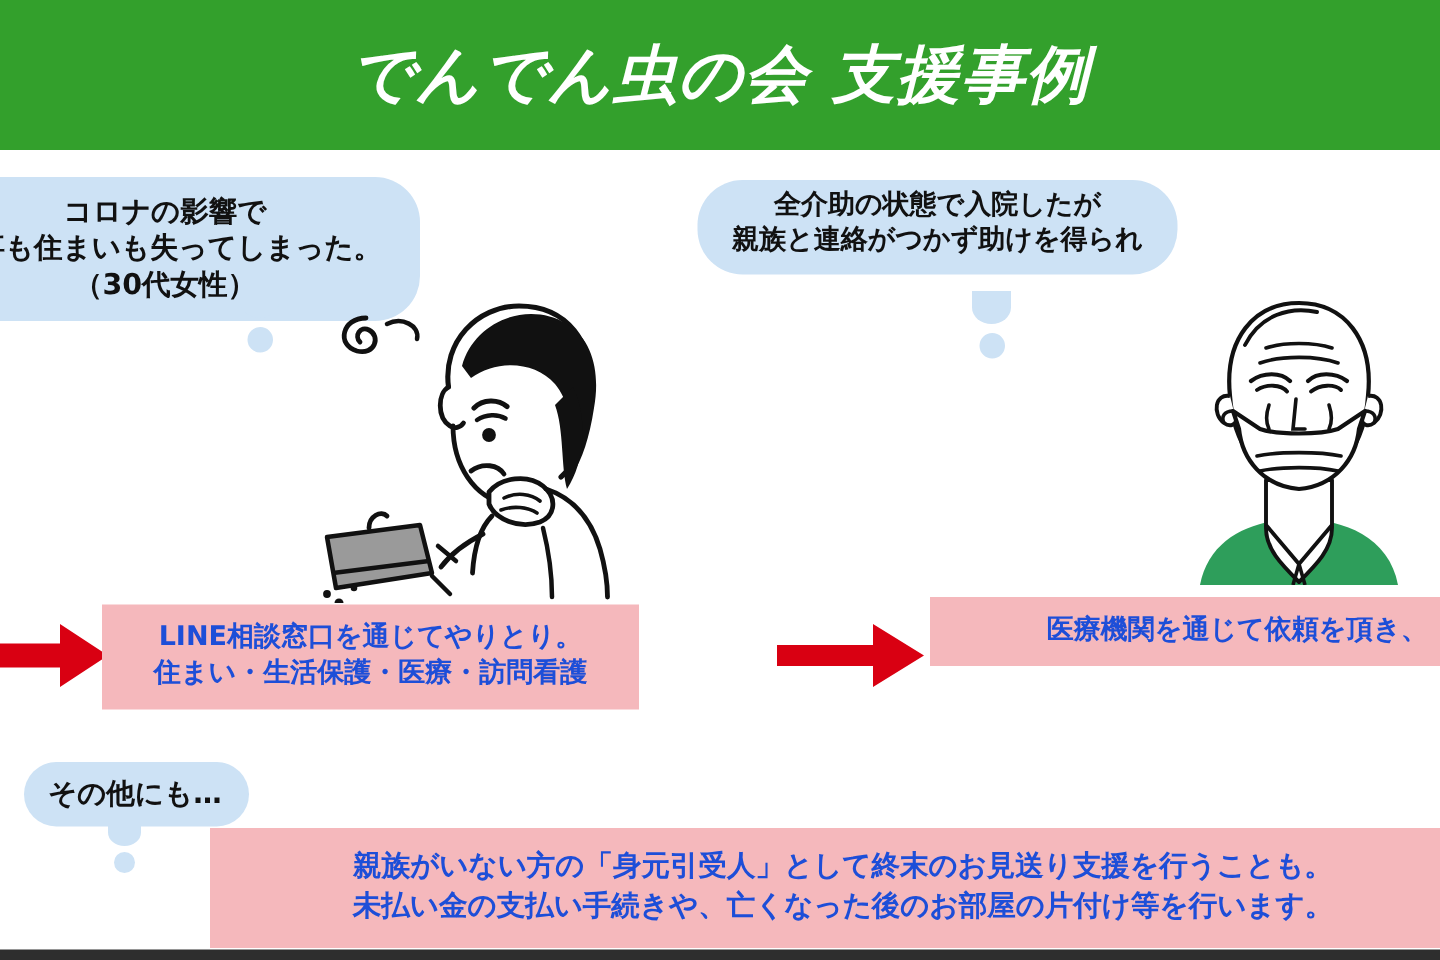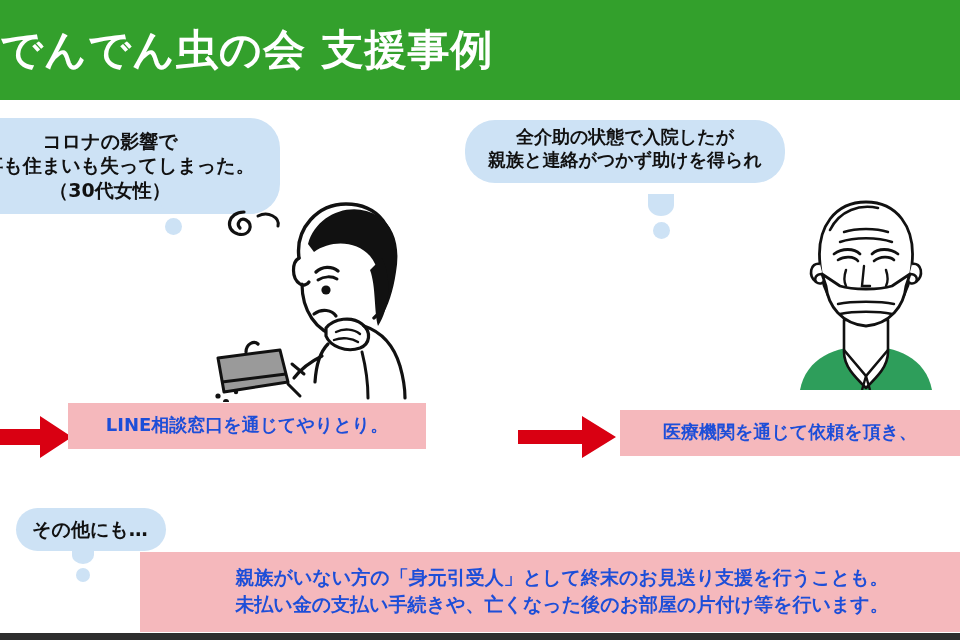--- a/index.html
+++ b/index.html
@@ -26,21 +26,22 @@
   
   .header-banner {
     position: absolute;
     left: 0;
     top: 0;
     width: 960px;
     height: 100px;
     background: #33a02c;
     display: flex;
     align-items: center;
-    justify-content: flex-start;
+    justify-content: center;
+    font-style: italic;
   }
   .header-title {
     color: #ffffff;
     font-size: 42px;
     font-weight: bold;
     letter-spacing: 1px;
     line-height: 1;
     white-space: nowrap;
   }
 
@@ -116,24 +117,25 @@
   }
   #pink-left {
     left: 68px;
     top: 403px;
     width: 358px;
     padding: 10px 8px 12px 8px;
     font-size: 18px;
   }
   #pink-right {
     left: 620px;
-    top: 410px;
+    top: 398px;
     width: 340px;
     padding: 10px 8px 12px 8px;
     font-size: 18px;
+    text-align: right;
   }
   #pink-bottom {
     left: 140px;
     top: 552px;
     width: 844px;
     padding: 12px 10px 14px 10px;
     font-size: 19px;
     line-height: 1.42;
   }
 
@@ -226,20 +228,21 @@
   </div>
 
   <div class="arrow" id="arrow-left">
     <svg width="86" height="50" viewBox="0 0 86 50" xmlns="http://www.w3.org/2000/svg">
       <path d="M0 17 L52 17 L52 4 L84 25 L52 46 L52 33 L0 33 Z" fill="#d90012"></path>
     </svg>
   </div>
 
   <div class="pink-box" id="pink-left">
     <div>LINE相談窓口を通じてやりとり。</div>
+    <div>住まい・生活保護・医療・訪問看護</div>
   </div>
 
   <div class="bubble" id="bubble-man">
     <div class="nowrap">全介助の状態で入院したが</div>
     <div class="nowrap">親族と連絡がつかず助けを得られ</div>
   </div>
   <div class="bubble-tail-big" id="bubble-man-tail-big"></div>
   <div class="bubble-tail-dot" id="bubble-man-tail-dot"></div>
 
   <div class="illus" id="illus-man">

